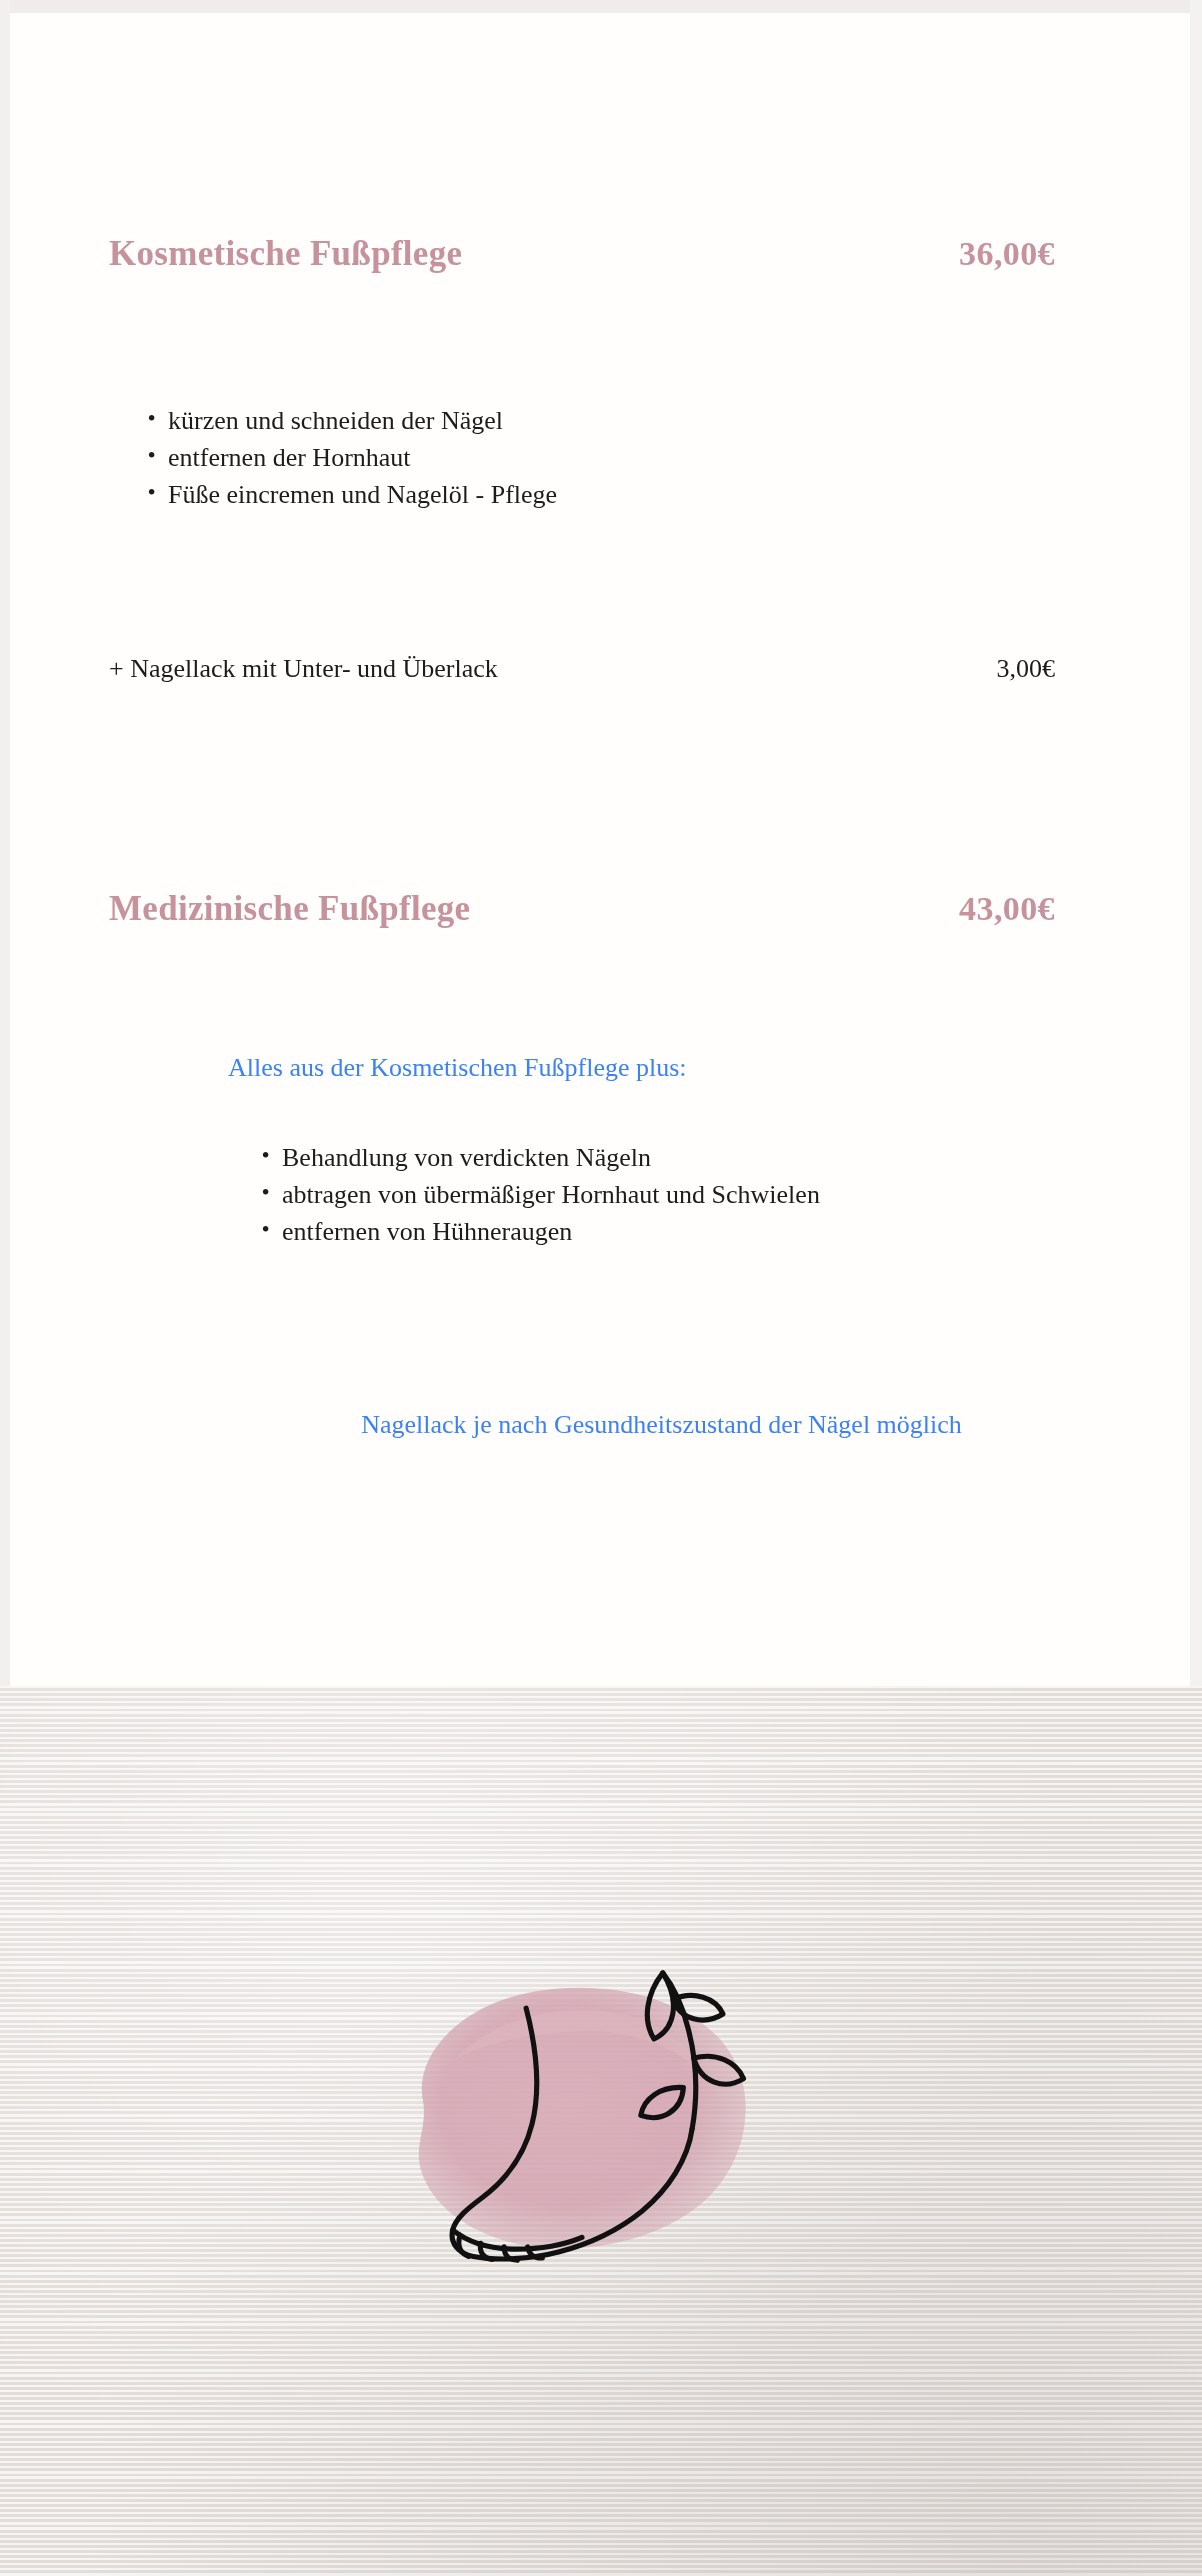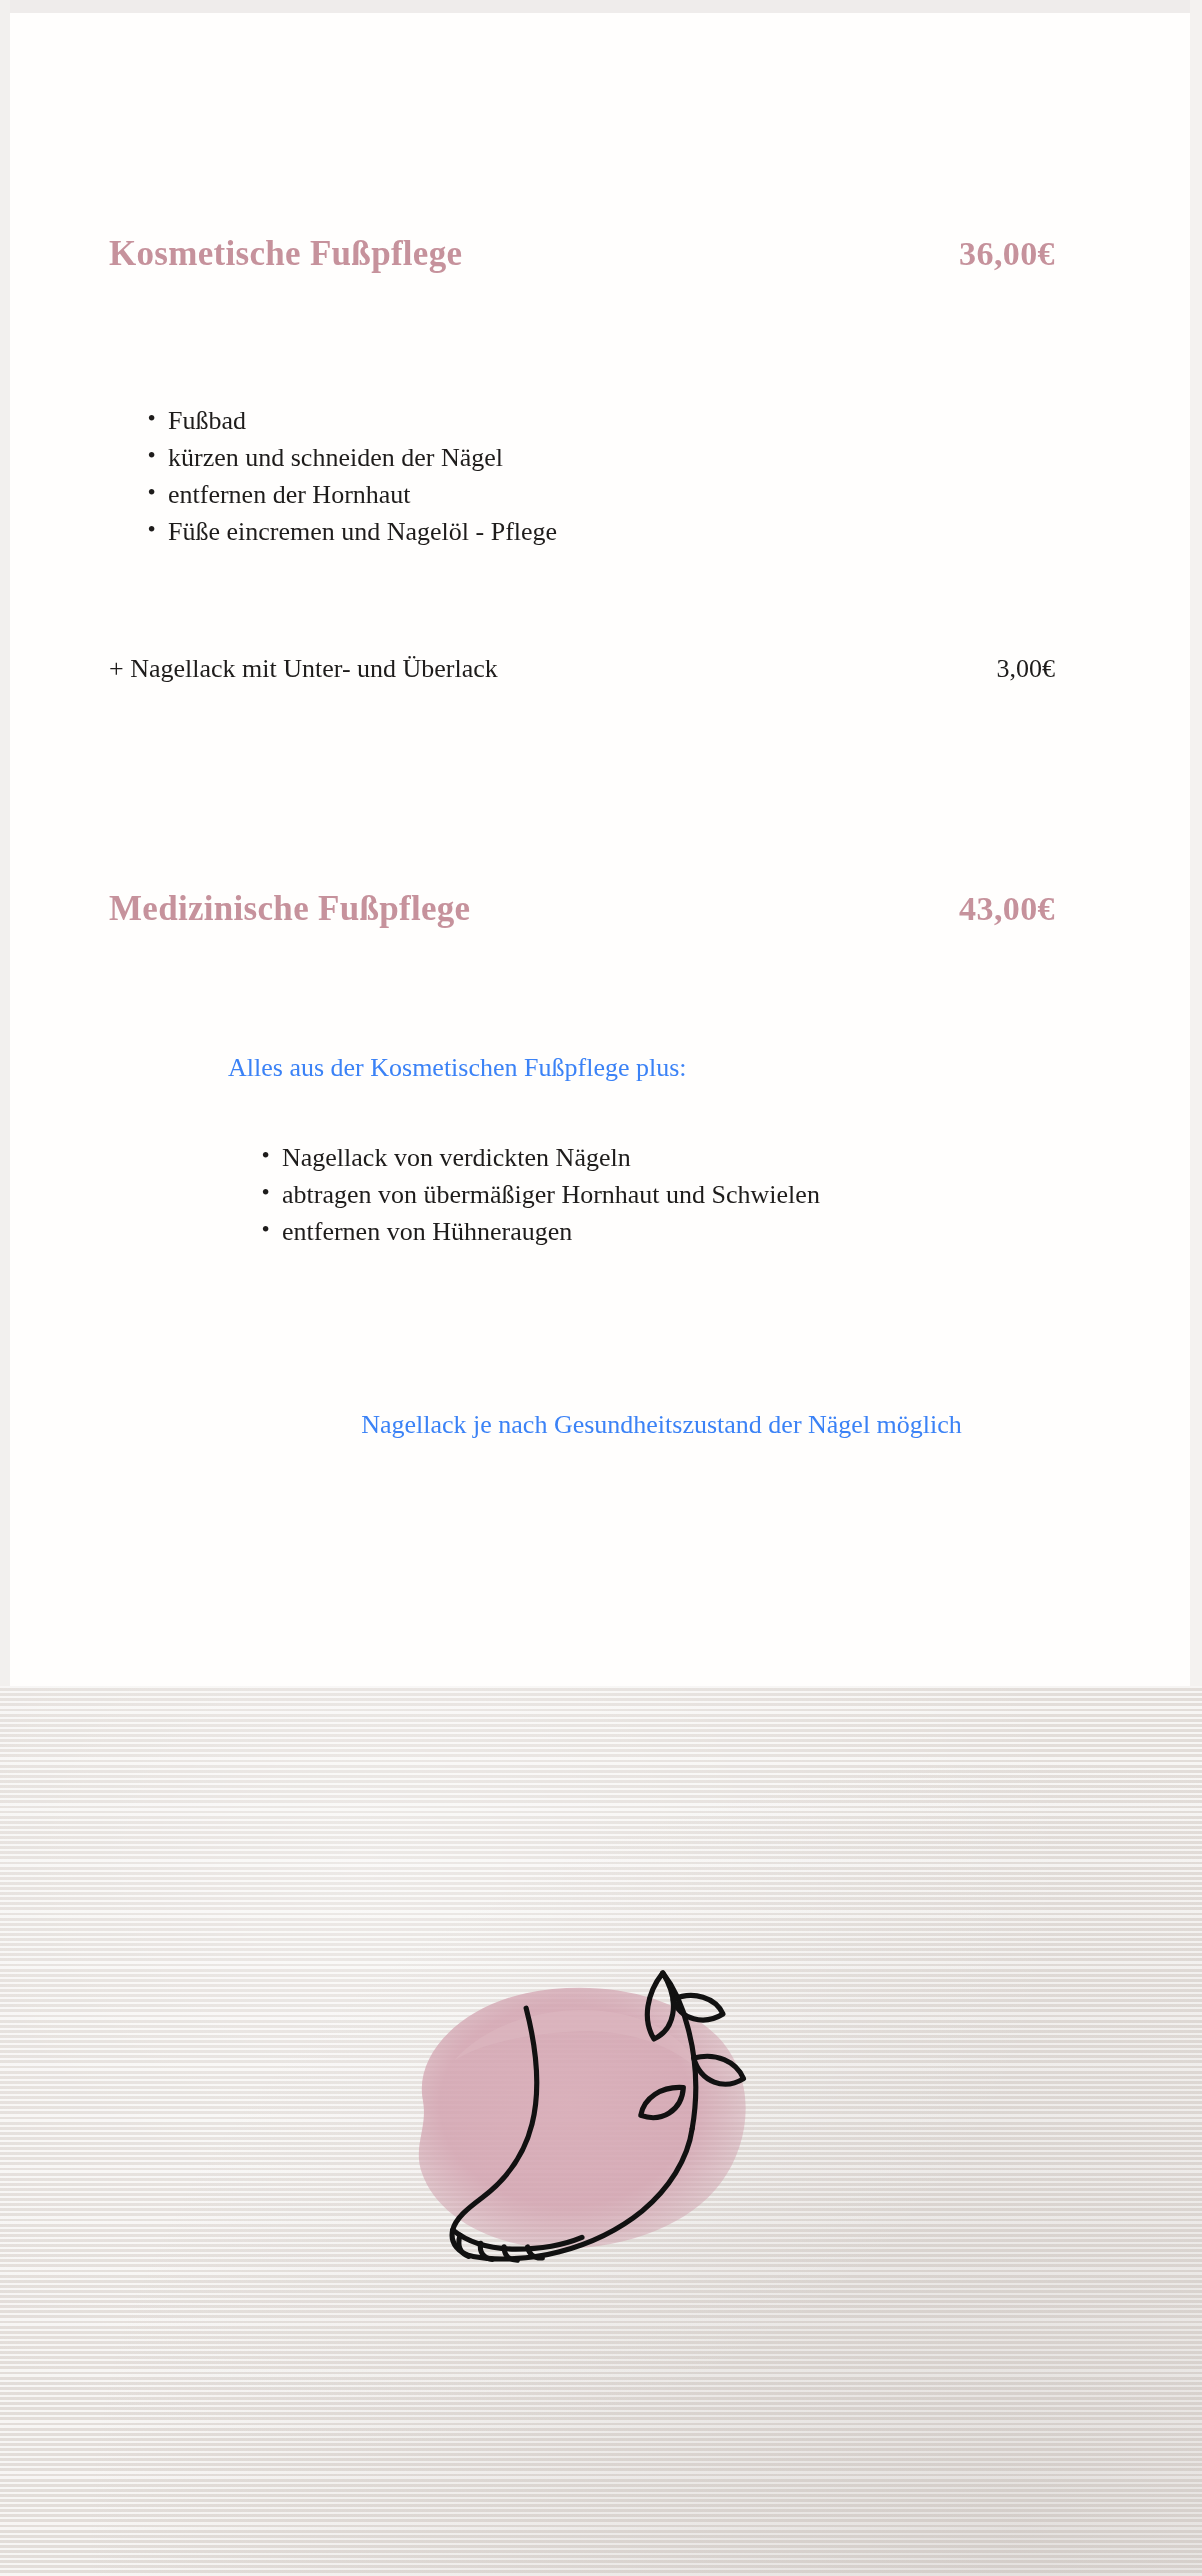--- a/index.html
+++ b/index.html
@@ -205,42 +205,41 @@
   <div class="content">
 
     <div class="svc" id="block-kosmetische">
       <div class="svc-head">
         <div class="svc-title">Kosmetische Fußpflege</div>
         <div class="svc-price">36,00€</div>
       </div>
     </div>
 
     <ul class="bullets" id="kosm-list">
-      <li>Fußbad</li>
       <li>kürzen und schneiden der Nägel</li>
       <li>entfernen der Hornhaut</li>
       <li>Füße eincremen und Nagelöl - Pflege</li>
     </ul>
 
     <div class="addon-row" id="kosm-addon">
       <span class="addon-label">+ Nagellack mit Unter- und Überlack</span>
       <span class="addon-price">3,00€</span>
     </div>
 
     <div class="svc" id="block-medizinische">
       <div class="svc-head">
         <div class="svc-title">Medizinische Fußpflege</div>
         <div class="svc-price">43,00€</div>
       </div>
     </div>
 
     <div class="plain" id="med-intro">Alles aus der Kosmetischen Fußpflege plus:</div>
 
     <ul class="bullets" id="med-list">
-      <li> Nagellack von verdickten Nägeln</li>
+      <li> Behandlung von verdickten Nägeln</li>
       <li>abtragen von übermäßiger Hornhaut und Schwielen</li>
       <li>entfernen von Hühneraugen</li>
     </ul>
 
     <div class="plain" id="med-note">Nagellack je nach Gesundheitszustand der Nägel möglich</div>
   </div>
 
   <div class="photo">
     <div class="logo-wrap">
 

